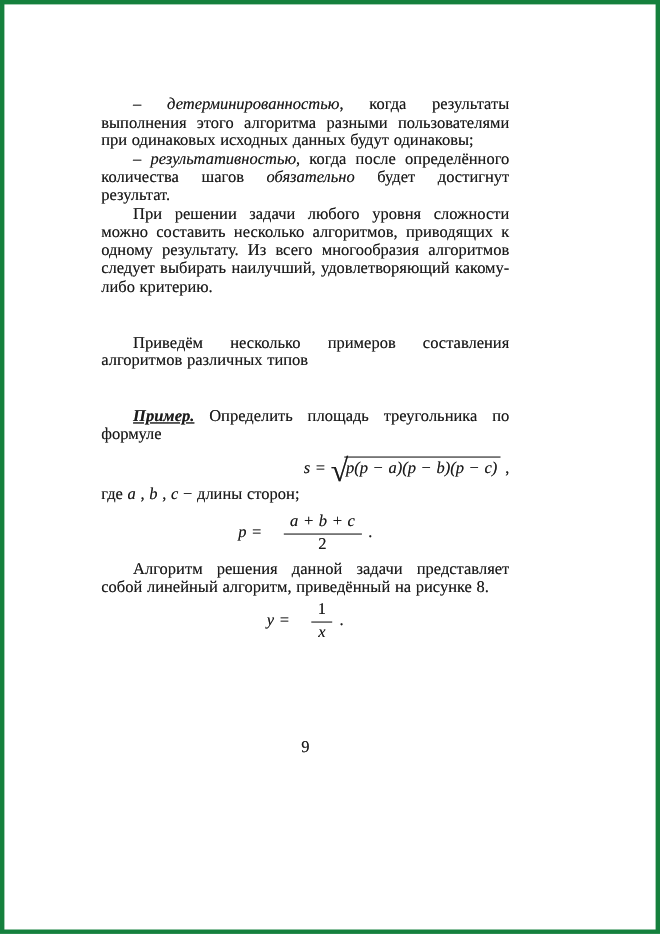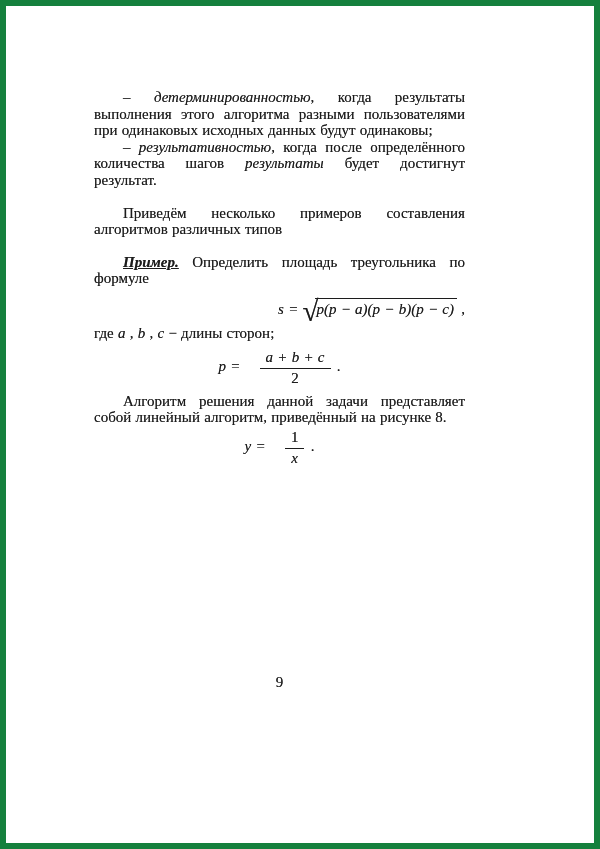--- a/index.html
+++ b/index.html
@@ -2,39 +2,39 @@
 <html><head>
 <meta charset="utf-8">
 <style>
   html, body { margin: 0; padding: 0; background: #ffffff; }
   .page {
     position: relative;
     width: 600px;
     height: 849px;
     box-sizing: border-box;
     background: #ffffff;
-    border: 6px solid #15803d;
+    border: 4px solid #15803d;
     font-family: "Liberation Serif", serif;
     color: #1c1c1c;
     overflow: hidden;
   }
   .text-block {
     position: absolute;
     left: 88px;
     top: 83px;
     width: 371px;
     font-size: 15px;
     line-height: 16.6px;
     text-align: justify;
     word-spacing: 0.5px;
     text-shadow: 0 0 0.4px rgba(25,25,25,0.65);
   }
   .para { margin: 0; }
   .indent { text-indent: 29px; }
-  .sp-before { margin-top: 16px; }
+  .sp-before { margin-top: 34px; }
   .ex-label { font-weight: bold; font-style: italic; text-decoration: underline; }
   .it { font-style: italic; }
   .formula {
     text-align: center;
     font-style: italic;
     text-indent: 0;
   }
   .formula.heron { margin: 11px 0 5px; text-align: right; }
   .formula.semi  { margin: 7px 0 6px; }
   .formula.recip { margin: 3px 0 5px; }
@@ -73,22 +73,23 @@
   }
 </style>
 </head>
 <body>
 
 <div class="page">
   <div class="text-block">
 
     <p class="para indent"><span>– </span><span class="it">детерминированностью</span><span>, когда результаты выполнения этого алгоритма разными пользователями при одинаковых исходных данных будут одинаковы;</span></p>
 
-    <p class="para indent"><span>– </span><span class="it">результативностью</span><span>, когда после определённого количества шагов </span><span class="it">результаты</span><span> будет достигнут результат.</span></p>
+    <p class="para indent"><span>– </span><span class="it">результативностью</span><span>, когда после определённого количества шагов </span><span class="it">обязательно</span><span> будет достигнут результат.</span></p>
 
+    <p class="para indent">При решении задачи любого уровня сложности можно составить несколько алгоритмов, приводящих к одному результату. Из всего многообразия алгоритмов следует выбирать наилучший, удовлетворяющий какому-либо критерию.</p>
 
     <p class="para indent sp-before">Приведём несколько примеров составления алгоритмов различных типов</p>
 
     <p class="para indent sp-before"><span class="ex-label">Пример.</span><span> Определить площадь треугольника по формуле</span></p>
 
     <div class="formula heron"><span>s = </span><span class="sqrt-sign">√</span><span class="sqrt-body">p(p − a)(p − b)(p − c)</span><span class="upright"> ,</span></div>
 
     <p class="para"><span>где </span><span class="it">a , b , c</span><span> − длины сторон;</span></p>
 
     <div class="formula semi"><span>p = </span><span class="frac"><span class="num">a + b + c</span><span class="den upright">2</span></span><span class="upright"> .</span></div>

